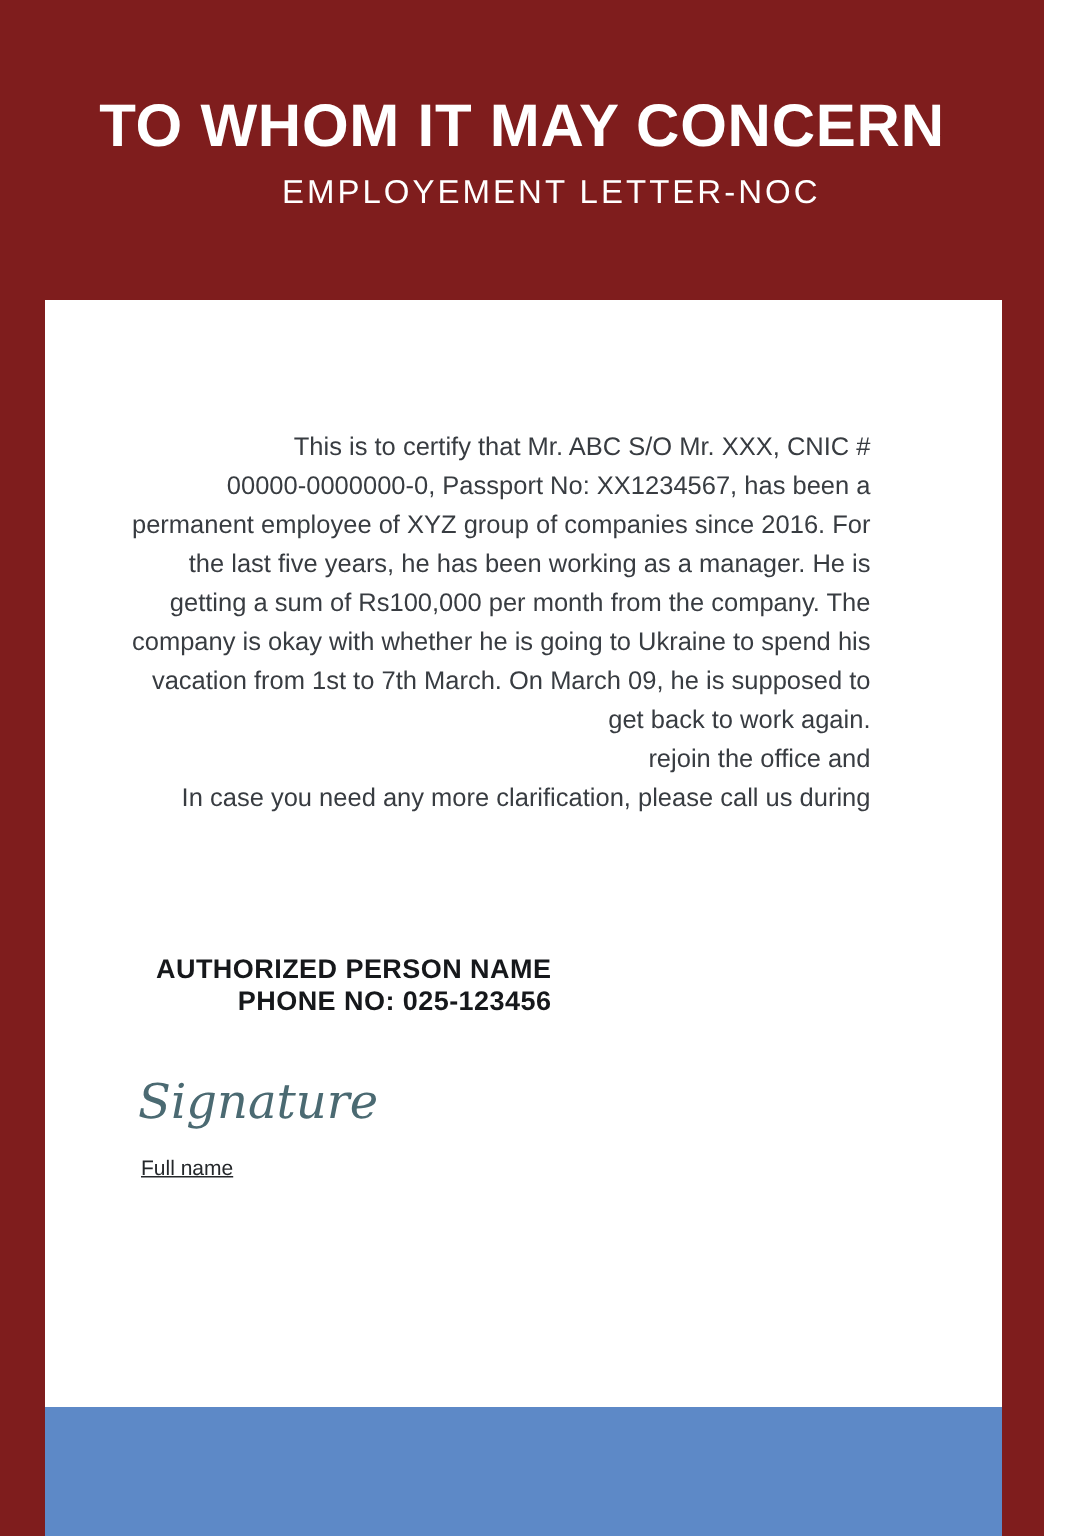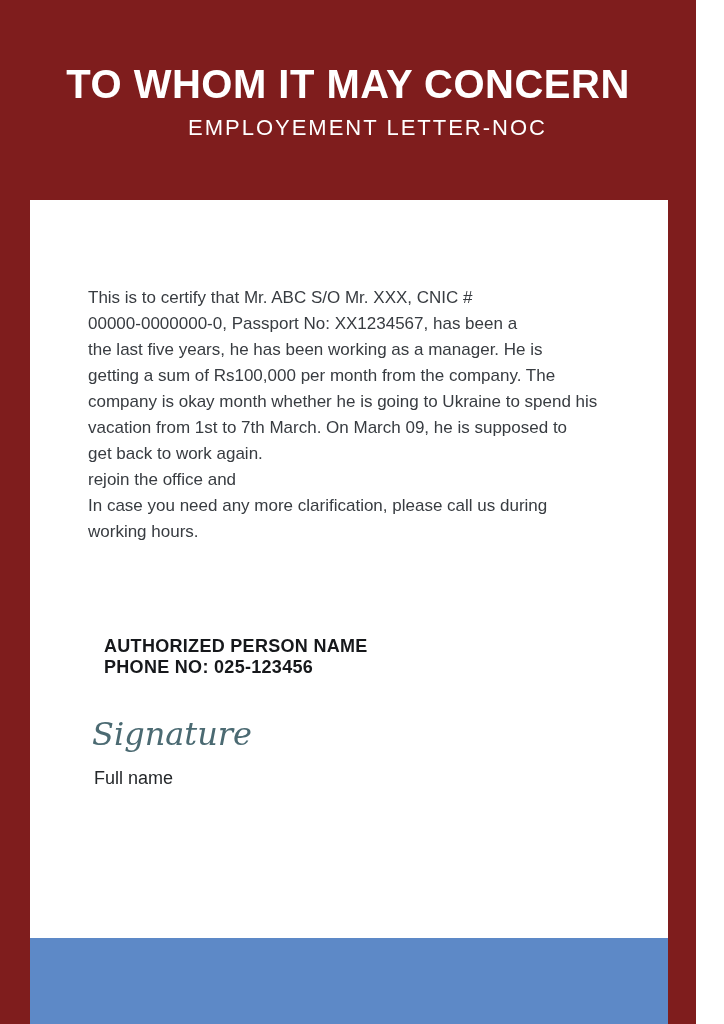--- a/index.html
+++ b/index.html
@@ -37,20 +37,21 @@
     padding-left: 39px;
   }
 
   .card {
     position: absolute;
     left: 30px;
     right: 28px;
     top: 200px;
     bottom: 0;
     background: #ffffff;
+    text-align: right;
   }
 
   .body-text {
     position: absolute;
     left: 58px;
     top: 85px;
     font-size: 17px;
     line-height: 26px;
     color: #383c41;
   }
@@ -76,23 +77,24 @@
     font-style: italic;
     font-size: 32px;
     line-height: 40px;
     color: #4b6a72;
   }
 
   .fullname {
     position: absolute;
     left: 64px;
     top: 570px;
-    font-size: 18px;
+    font-size: 14px;
     line-height: 16px;
     color: #24272a;
+    text-decoration: underline;
   }
 
   .band {
     position: absolute;
     left: 0; right: 0; bottom: 0;
     height: 86px;
     background: #5d89c7;
   }
 </style>
 </head>
@@ -103,28 +105,28 @@
   <div class="header">
     <div class="title">TO WHOM IT MAY CONCERN</div>
     <div class="subtitle">EMPLOYEMENT LETTER-NOC</div>
   </div>
 
   <div class="card">
 
     <div class="body-text">
       <div class="line">This is to certify that Mr. ABC S/O Mr. XXX, CNIC #</div>
       <div class="line">00000-0000000-0, Passport No: XX1234567, has been a</div>
+      <div class="line">permanent employee of XYZ group of companies since 2016. For</div>
       <div class="line">the last five years, he has been working as a manager. He is</div>
       <div class="line">getting a sum of Rs100,000 per month from the company. The</div>
-      <div class="line">company is okay month whether he is going to Ukraine to spend his</div>
+      <div class="line">company is okay with whether he is going to Ukraine to spend his</div>
       <div class="line">vacation from 1st to 7th March. On March 09, he is supposed to</div>
       <div class="line">get back to work again.</div>
       <div class="line">rejoin the office and</div>
       <div class="line">In case you need any more clarification, please call us during</div>
-      <div class="line">working hours.</div>
     </div>
 
     <div class="signatory">
       <div>AUTHORIZED PERSON NAME</div>
       <div>PHONE NO: 025-123456</div>
     </div>
 
     <div class="signature">Signature</div>
 
     <div class="fullname">Full name</div>

